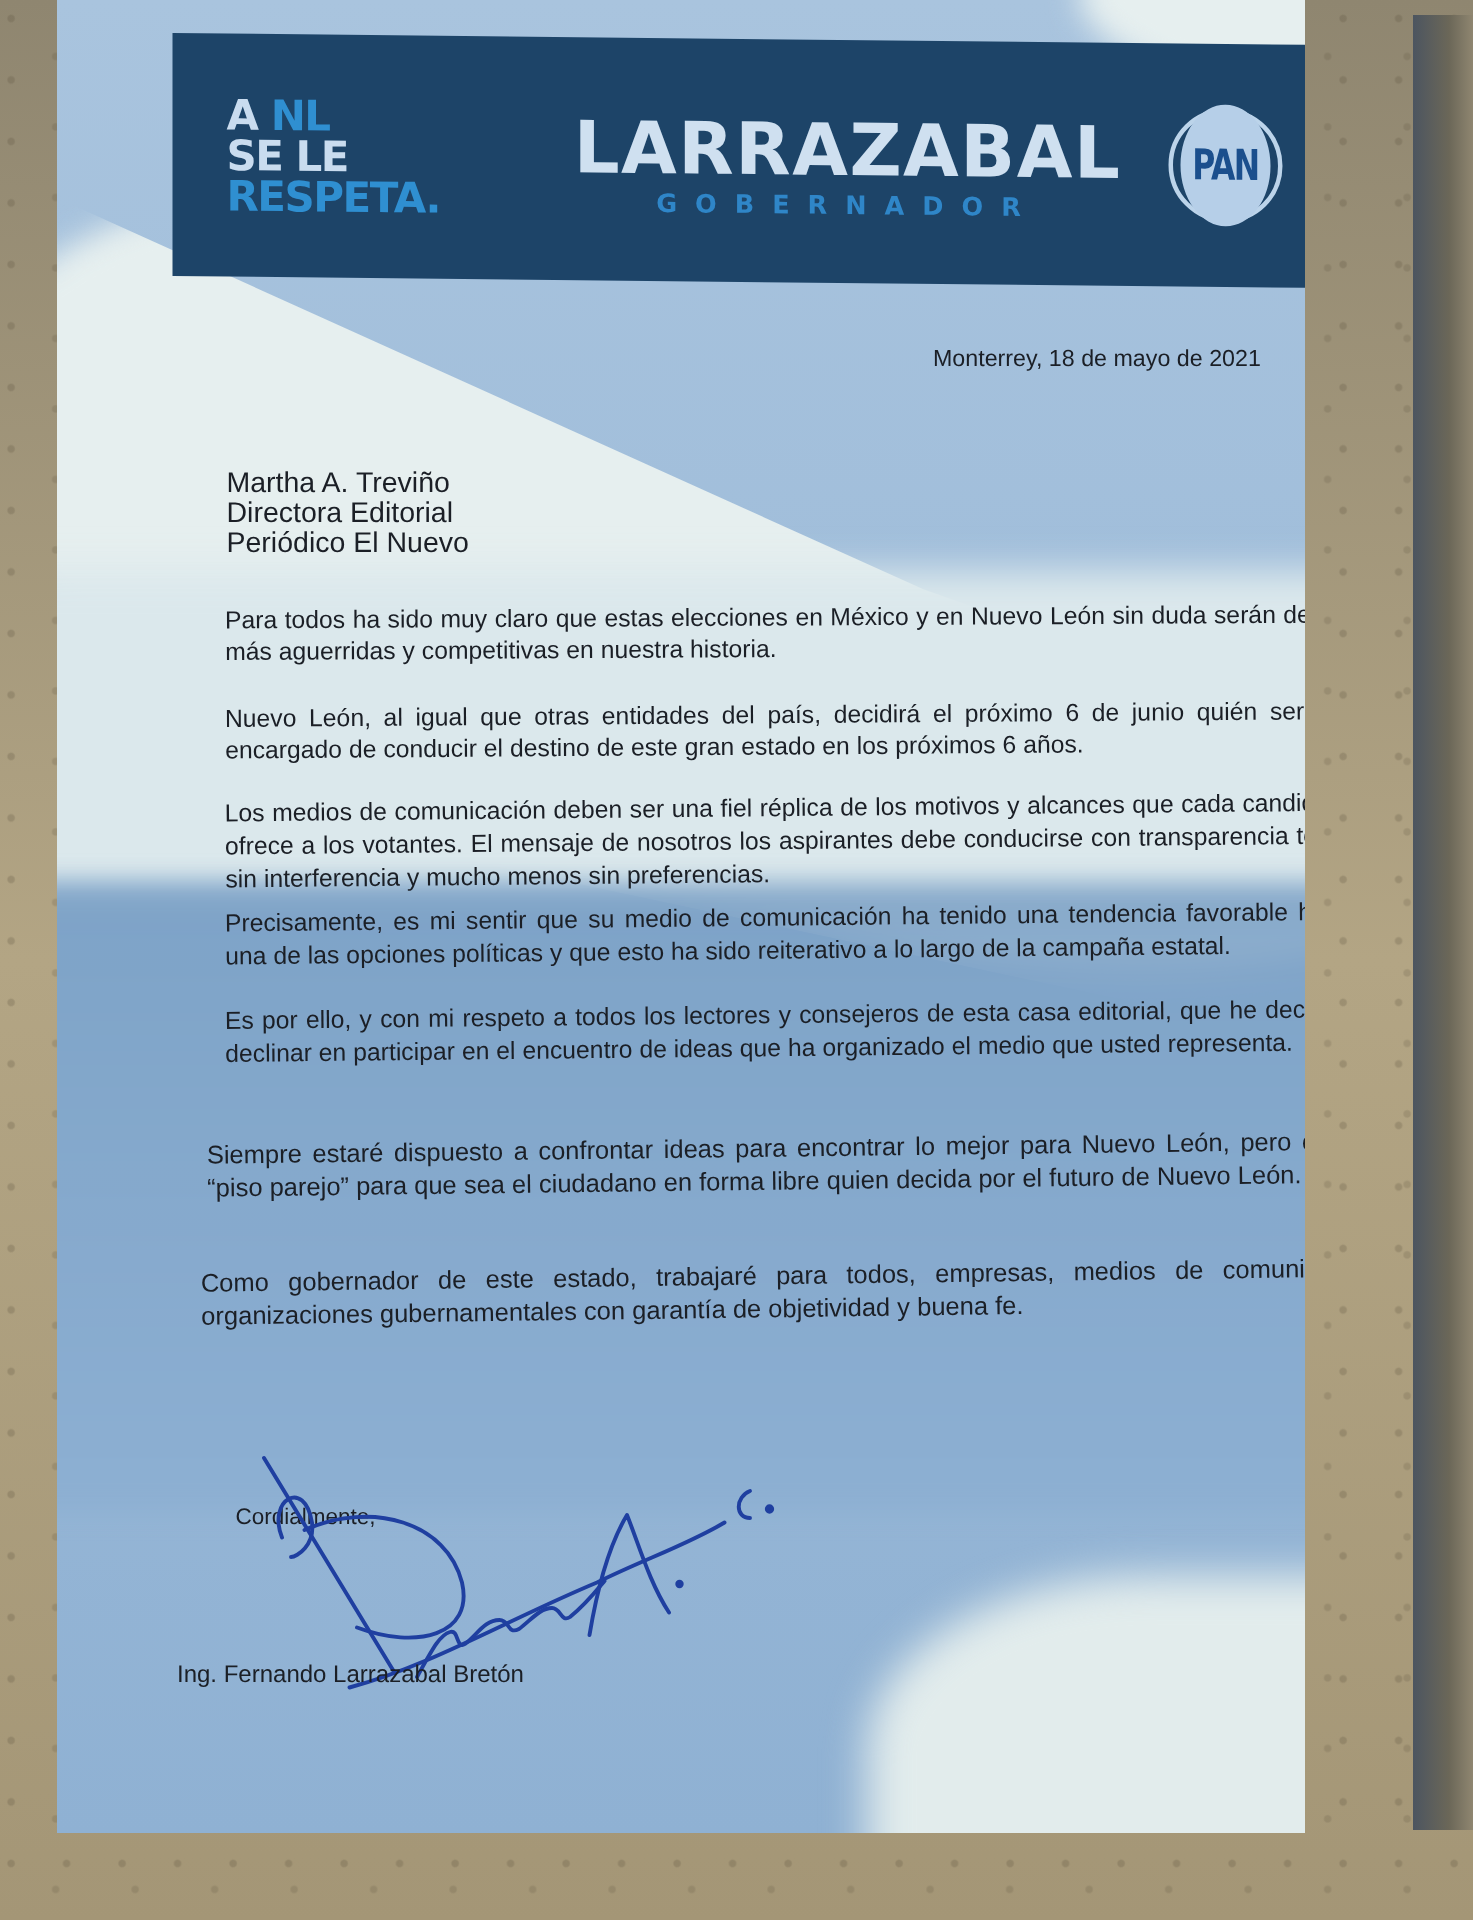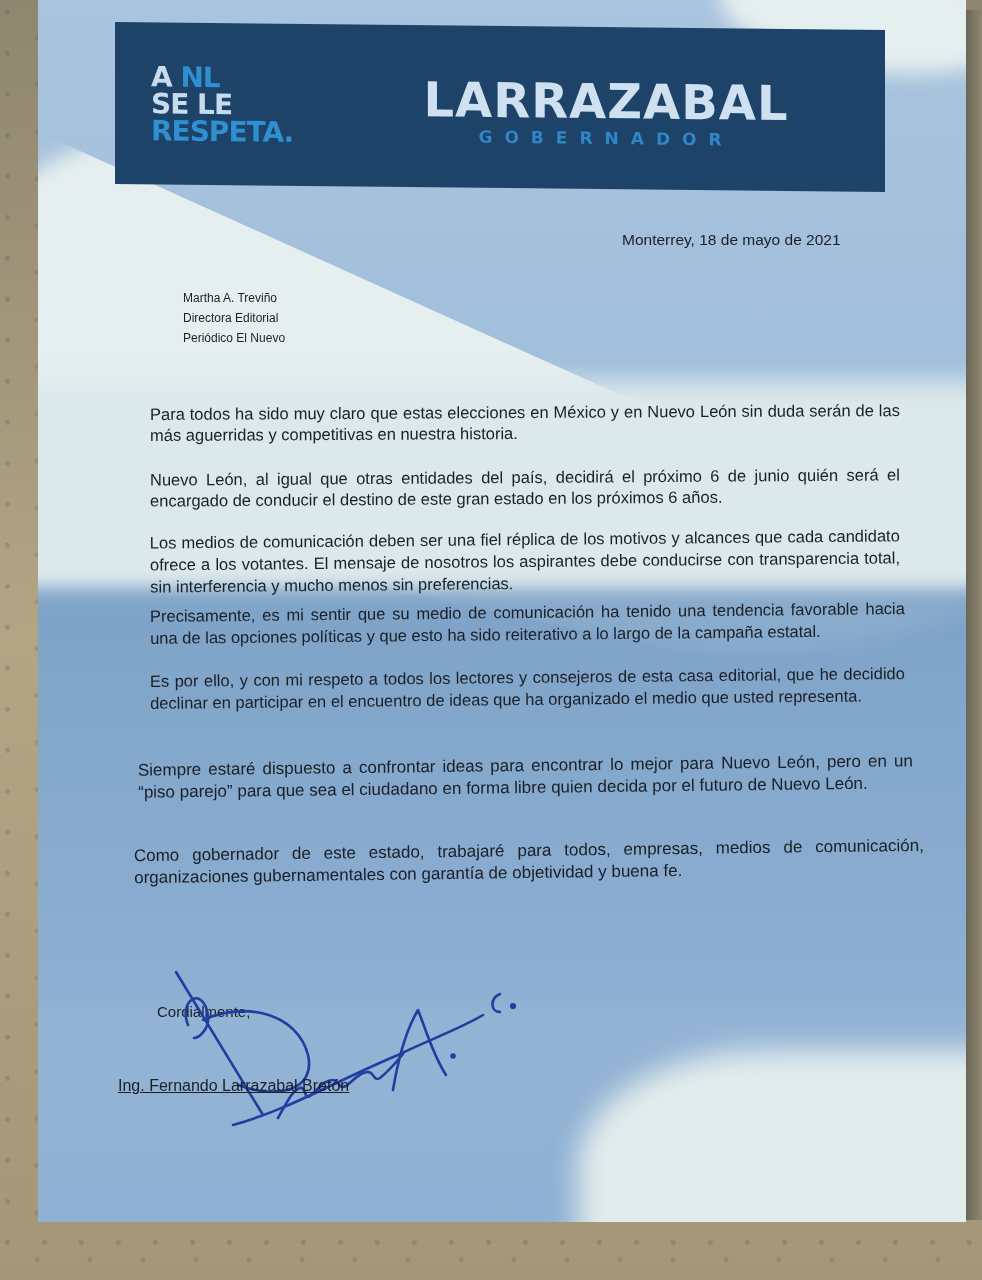--- a/index.html
+++ b/index.html
@@ -18,21 +18,21 @@
         linear-gradient(180deg, #8f8670 0%, #b3a584 50%, #a49676 100%);
       background-size: 37px 41px, 53px 47px, 100% 100%;
     }
     .right-shadow {
       position: absolute; top: 10px; right: 0; width: 40px; height: 1210px;
       background: linear-gradient(90deg, #4c5560 0%, #6b6758 60%, #8f8670 100%);
     }
     
     .paper {
       position: absolute;
-      left: 38px; top: 0; width: 928px; height: 1222px;
+      left: 38px; top: 0; width: 832px; height: 1222px;
       background: linear-gradient(180deg, #a9c4de 0%, #8fb1d3 100%);
       overflow: hidden;
       clip-path: polygon(0 0, 100% 0, 100% 100%, 0 100%);
     }
     
     .sun {
       position: absolute; pointer-events: none;
       background: #e6efef;
       filter: blur(10px);
     }
@@ -116,31 +116,31 @@
 
     
     .text {
       position: absolute;
       color: #1b1f26;
       font-size: 16.5px;
       line-height: 21px;
       font-family: "Liberation Sans", sans-serif;
     }
     .date { left: 584px; top: 229px; font-size: 15.5px; text-align: center; }
-    .recipient { left: 113px; top: 288px; line-height: 20px; font-size: 12px; margin-left: 32px; }
+    .recipient { left: 113px; top: 313px; line-height: 20px; font-size: 19px; }
     .para { left: 112px; width: 750px; text-align: justify; }
     .p1 { top: 402px; transform: rotate(-0.3deg); }
     .p2 { top: 467px; transform: rotate(-0.4deg); }
     .p3 { top: 528px; transform: rotate(-0.55deg); line-height: 22px; }
     .p4 { top: 601px; transform: rotate(-0.6deg); line-height: 22px; width: 755px; }
     .p5 { top: 666px; transform: rotate(-0.6deg); line-height: 22px; width: 755px; }
     .p6 { top: 755px; left: 100px; transform: rotate(-0.7deg); line-height: 22px; width: 775px; font-size: 17px; }
     .p7 { top: 840px; left: 96px; transform: rotate(-0.75deg); line-height: 22px; width: 790px; font-size: 17px; }
     .closing { left: 86px; top: 1001px; font-size: 15px; margin-left: 33px; }
-    .signer { left: 80px; top: 1075px; font-size: 16px; text-decoration: underline; }
+    .signer { left: 80px; top: 1106px; font-size: 16px; }
     .signature {
       position: absolute; left: 90px; top: 960px; width: 420px; height: 170px;
     }
     .watermark {
       position: absolute; left: 678px; top: 1220px;
       font-family: "Liberation Serif", serif; font-weight: 700;
       font-size: 24px; letter-spacing: 1px;
       color: rgba(255,255,255,0.55);
     }
   </style>
@@ -162,20 +162,23 @@
       <span class="line">
         <span class="w">A</span>
         <span class="b">NL</span>
       </span>
       <span class="line w">SE LE</span>
       <span class="line b">RESPETA.</span>
     </div>
     <div class="candidate">
       <div class="candidate-name">LARRAZABAL</div>
       <div class="candidate-role">GOBERNADOR</div>
+    </div>
+    <div class="pan-logo">
+      <div class="pan-inner">PAN</div>
     </div>
   </div>
 
   <div class="text date">Monterrey, 18 de mayo de 2021</div>
 
   <div class="text recipient">
     <div>Martha A. Treviño</div>
     <div>Directora Editorial</div>
     <div>Periódico El Nuevo</div>
   </div>

